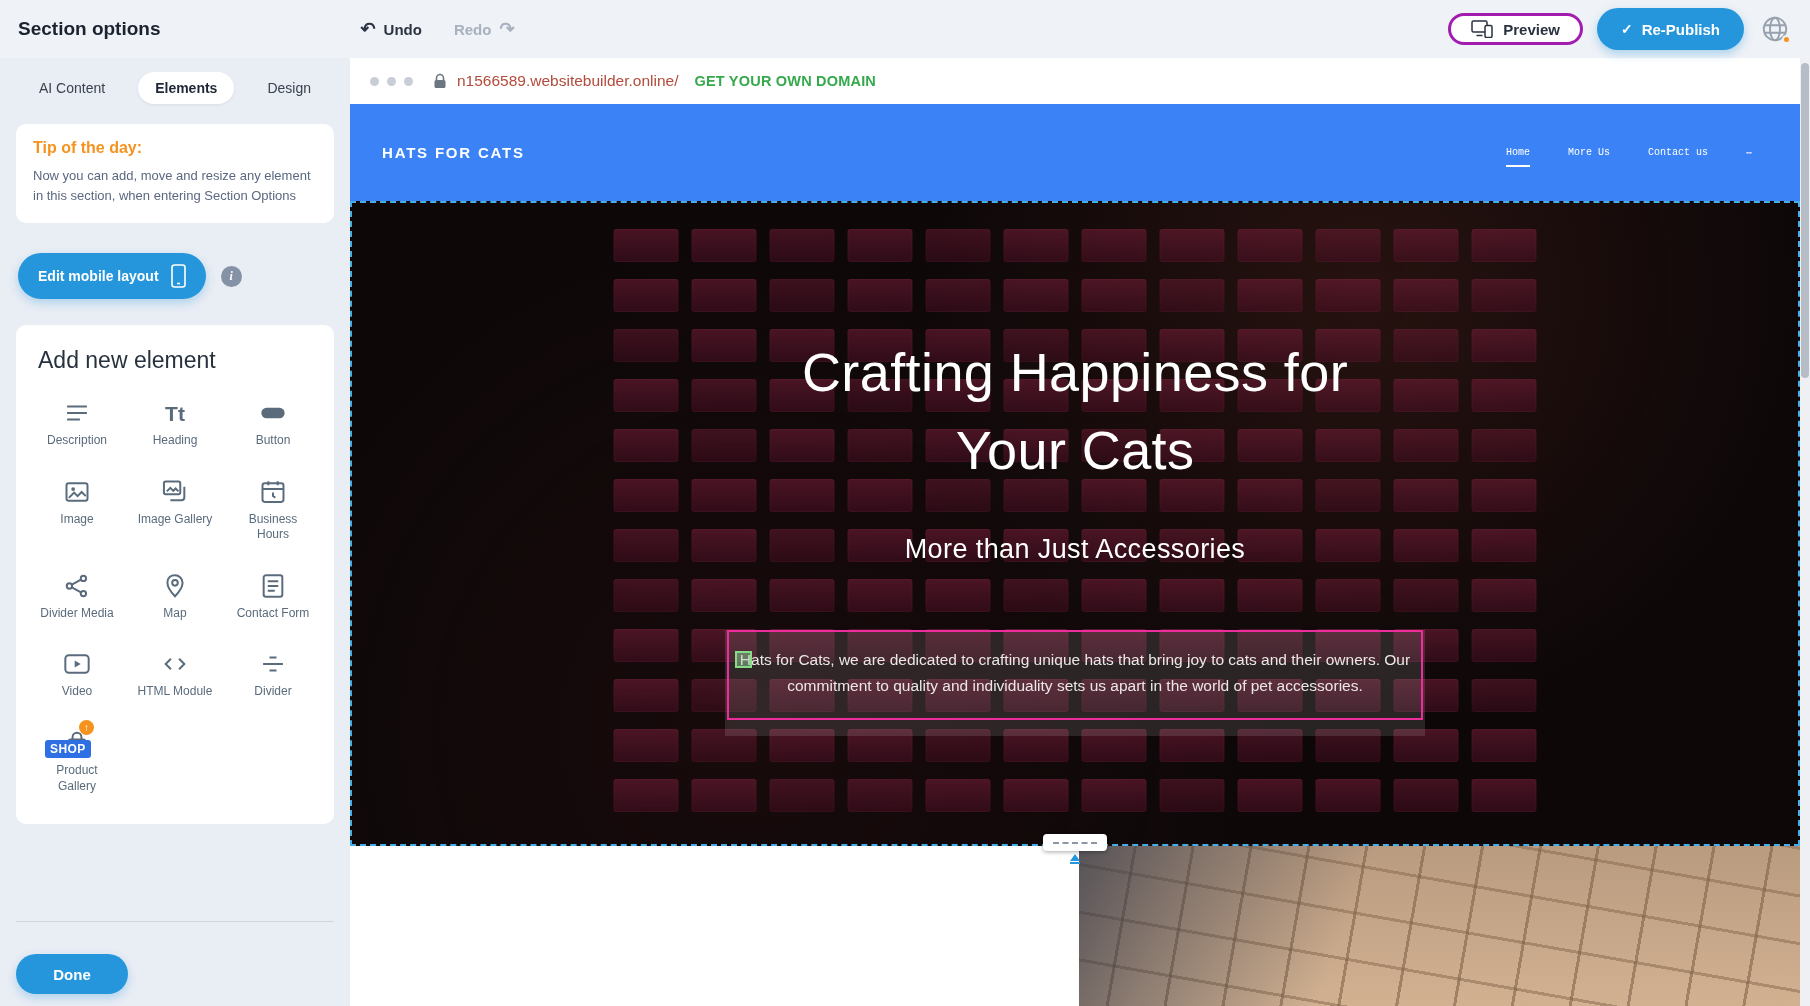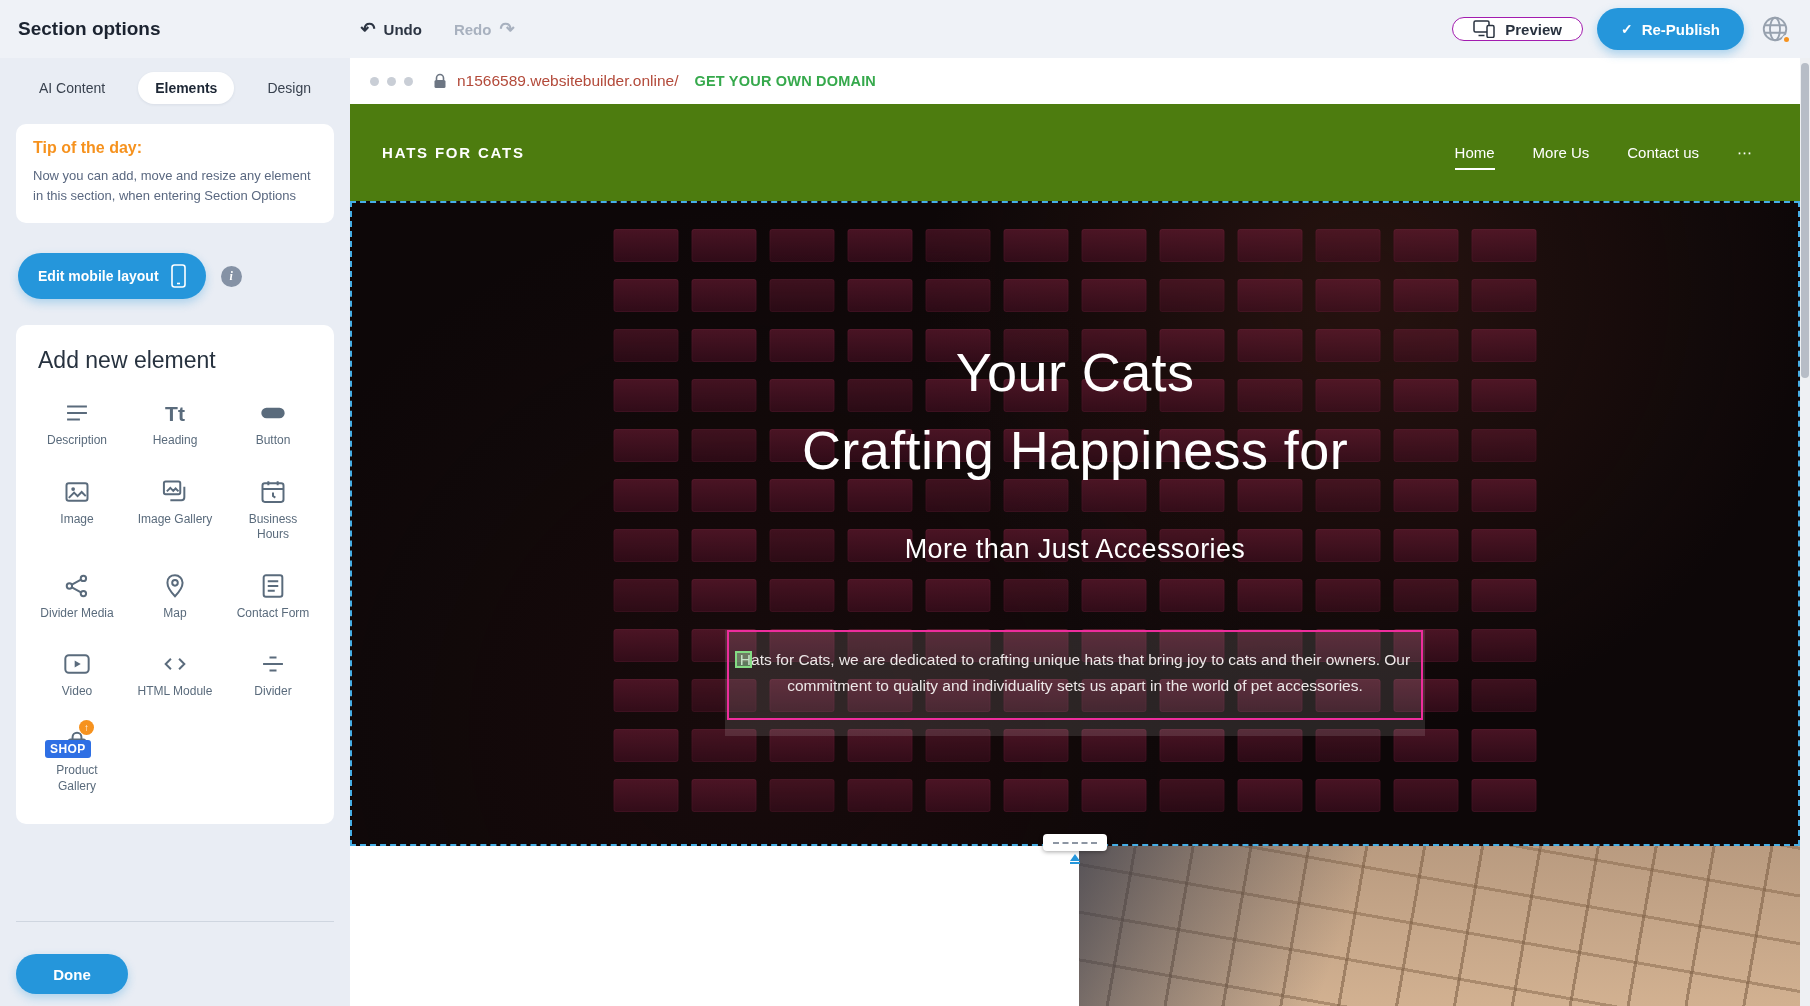--- a/index.html
+++ b/index.html
@@ -8,21 +8,21 @@
 
   
   .topbar { height:58px; flex:none; background:#eff2f7; display:flex; align-items:center; padding:0 18px; position:relative; z-index:6; }
   .topbar-title { font-size:19px; font-weight:700; color:#1b2330; }
   .undo-redo { display:flex; align-items:center; gap:32px; margin-left:200px; }
   .ur-btn { display:flex; align-items:center; gap:8px; background:none; border:none; font-family:inherit; cursor:pointer; }
   .undo-btn { font-size:15px; font-weight:700; color:#2c3543; }
   .redo-btn { font-size:15px; font-weight:600; color:#a8b1bf; }
   .ur-glyph { font-size:18px; line-height:1; }
   .topbar-right { margin-left:auto; display:flex; align-items:center; gap:14px; }
-  .preview-btn { height:24px; border-radius:20px; background:#fff; border:1px solid #a21caf; display:flex; align-items:center; gap:10px; padding:0 20px; font-family:inherit; font-size:15px; font-weight:600; color:#29323f; cursor:pointer;justify-content:space-between; }
+  .preview-btn { height:32px; border-radius:20px; background:#fff; border:3px solid #a21caf; display:flex; align-items:center; gap:10px; padding:0 20px; font-family:inherit; font-size:15px; font-weight:600; color:#29323f; cursor:pointer;justify-content:space-between; }
   .republish-btn { height:42px; border-radius:21px; background:#2596db; color:#fff; display:flex; align-items:center; gap:9px; padding:0 24px; font-family:inherit; font-size:15px; font-weight:700; border:none; box-shadow:0 4px 10px rgba(37,150,219,0.35); cursor:pointer; }
   .check-glyph { font-size:14px; font-weight:700; }
   .globe-wrap { width:34px; height:34px; position:relative; color:#97a1ae; display:flex; align-items:center; justify-content:center; cursor:pointer; }
   .globe-dot { position:absolute; right:1px; bottom:2px; width:9px; height:9px; border-radius:50%; background:#f6921e; border:2px solid #eff2f7; }
 
   
   .content { flex:1; display:flex; min-height:0; position:relative; }
 
   
   .sidebar { width:350px; flex:none; background:#e9edf4; position:relative; padding:0 16px; }
@@ -51,24 +51,24 @@
   
   .canvas { flex:1; position:relative; background:#fff; min-width:0; }
   .browser-bar { height:46px; background:#fff; display:flex; align-items:center; padding:0 20px; position:relative; z-index:2; }
   .win-dots { display:flex; gap:8px; margin-right:20px; }
   .win-dot { width:9px; height:9px; border-radius:50%; background:#c9ced6; }
   .lock-icon { margin-right:10px; display:flex; }
   .url-text { font-size:15.5px; color:#b34a3a; }
   .domain-cta { margin-left:16px; font-size:14.5px; font-weight:700; color:#36a94c; letter-spacing:0.2px; cursor:pointer; }
 
   .site { position:relative; height:902px; overflow:hidden; }
-  .site-header { height:97px; background:#4d7c0f; display:flex; align-items:center; padding:0 32px; }
+  .site-header { height:97px; background:#3b82f6; display:flex; align-items:center; padding:0 32px; }
   .site-logo { color:#fff; font-size:15px; font-weight:700; letter-spacing:1.8px; }
   .site-nav { margin-left:auto; display:flex; align-items:center; gap:38px; padding-right:16px; }
-  .nav-item { color:#fff; font-size:15px; position:relative; cursor:pointer; }
+  .nav-item { color:#fff; font-size:10px; position:relative; cursor:pointer;font-family:Liberation Mono, monospace; }
   .nav-item.active::after { content:""; position:absolute; left:0; right:0; bottom:-9px; height:2px; background:#fff; }
 
   .hero { position:relative; height:645px; background:#0d0708; border:2px dashed #45aee6; overflow:hidden;
     background-image:
       radial-gradient(circle at 70% 14%, rgba(120,55,40,0.24), rgba(0,0,0,0) 38%),
       radial-gradient(circle at 28% 82%, rgba(80,30,30,0.16), rgba(0,0,0,0) 45%); }
   .tile-grid { position:absolute; top:26px; left:50%; transform:translateX(-50%); display:grid; grid-template-columns:repeat(12,65px); grid-auto-rows:33px; column-gap:13px; row-gap:17px; z-index:1; }
   .tile { background:linear-gradient(180deg, rgba(112,28,54,0.6), rgba(74,14,36,0.55)); border-radius:3px; box-shadow:inset 0 0 0 1px rgba(160,55,90,0.12); }
   .tile:nth-child(5n) { opacity:0.82; }
   .tile:nth-child(7n+3) { opacity:0.9; }
@@ -486,22 +486,22 @@
               <div class="tile"></div>
               <div class="tile"></div>
               <div class="tile"></div>
               <div class="tile"></div>
               <div class="tile"></div>
               <div class="tile"></div>
               <div class="tile"></div>
             </div>
 
           <div class="hero-text">
+            <div class="hero-h1">Crafting Happiness for</div>
             <div class="hero-h1">Your Cats</div>
-            <div class="hero-h1">Crafting Happiness for</div>
             <div class="hero-sub">More than Just Accessories</div>
           </div>
 
           <div class="selected-bg"></div>
           <div class="selected-box">
             <span class="green-handle"></span>
             <div class="selected-text">Hats for Cats, we are dedicated to crafting unique hats that bring joy to cats and their owners. Our commitment to quality and individuality sets us apart in the world of pet accessories.</div>
           </div>
         </div>
 

